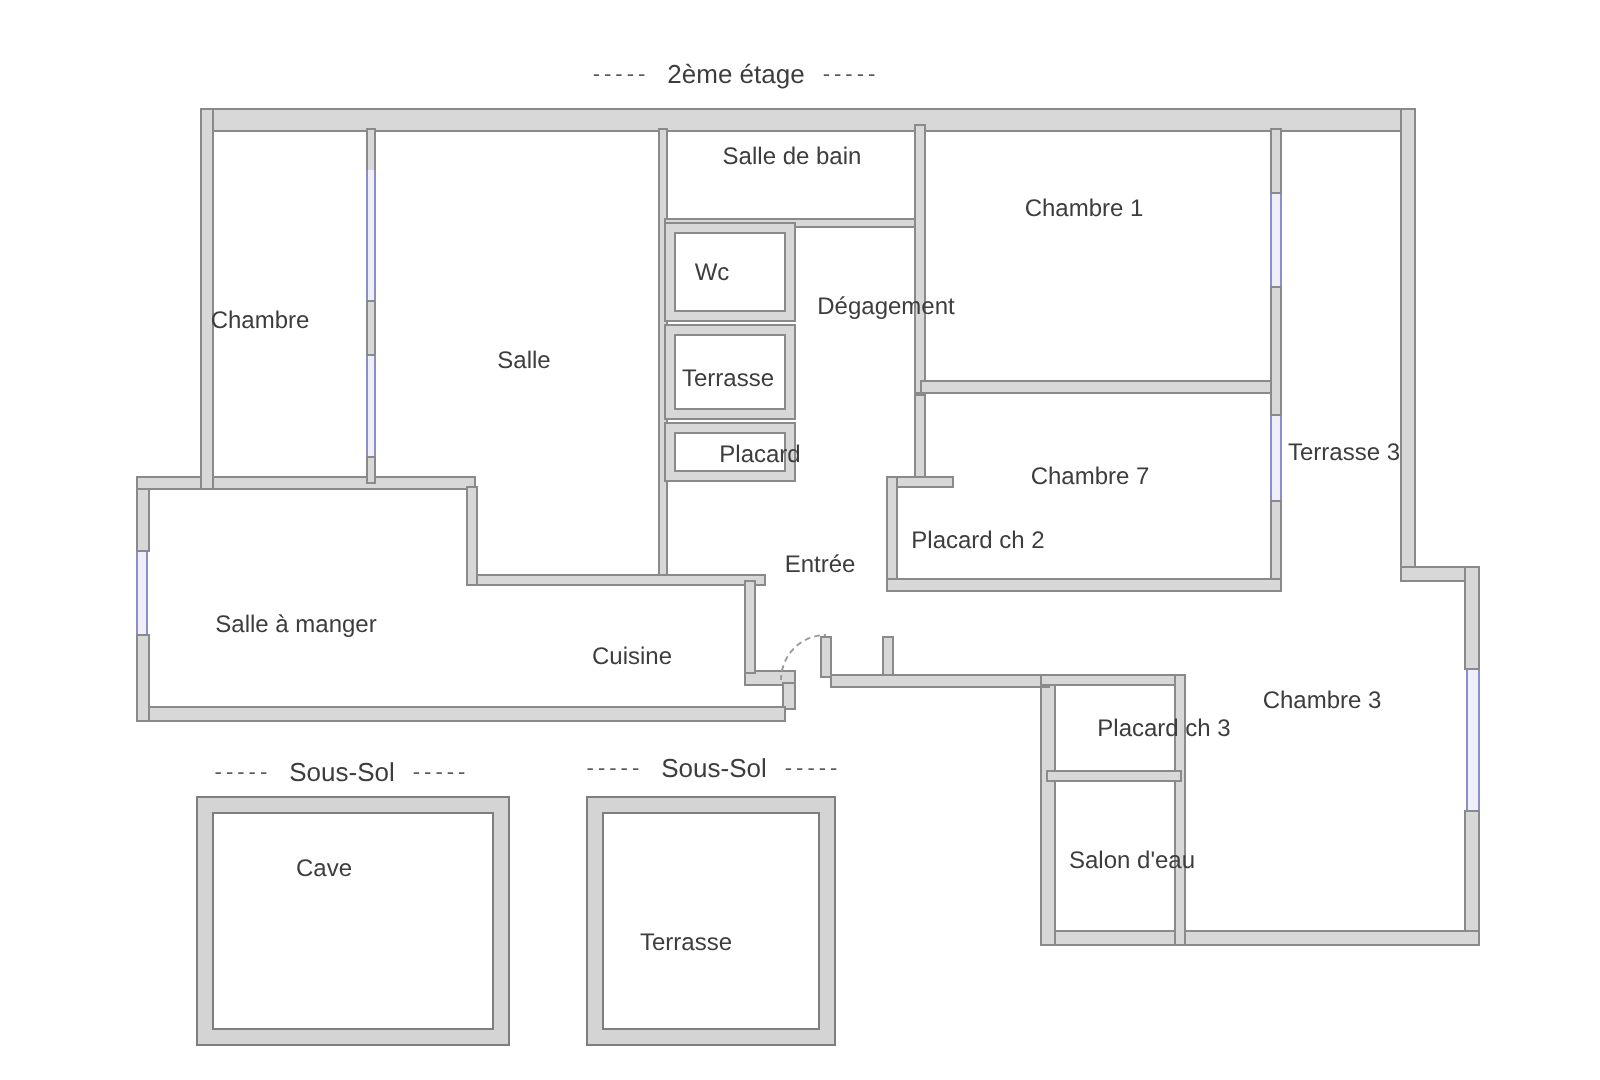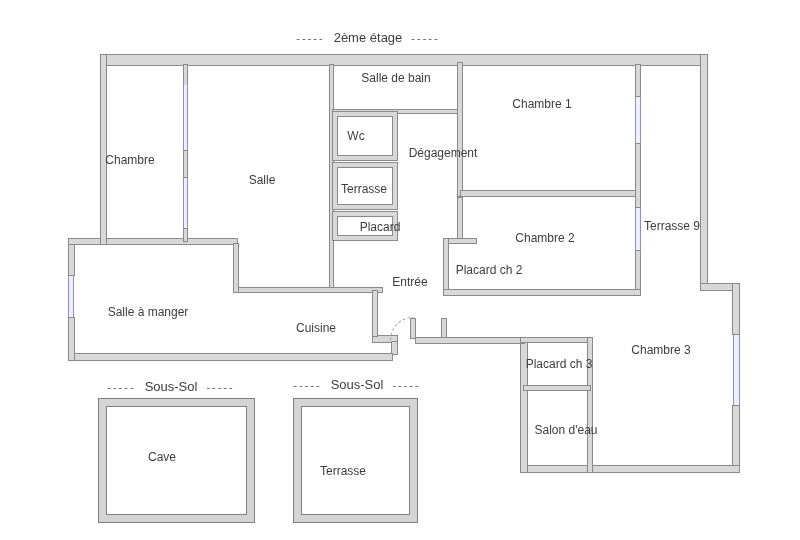--- a/index.html
+++ b/index.html
@@ -105,44 +105,44 @@
   <div class="arc"></div>
 
   <div class="label" style="left:130px;top:160px">Chambre</div>
   <div class="label" style="left:262px;top:180px">Salle</div>
   <div class="label" style="left:396px;top:78px">Salle de bain</div>
   <div class="label" style="left:356px;top:136px">Wc</div>
   <div class="label" style="left:364px;top:189px">Terrasse</div>
   <div class="label" style="left:380px;top:227px">Placard</div>
   <div class="label" style="left:443px;top:153px">Dégagement</div>
   <div class="label" style="left:542px;top:104px">Chambre 1</div>
-  <div class="label" style="left:545px;top:238px">Chambre 2</div>
-  <div class="label" style="left:672px;top:226px">Terrasse 9</div>
+  <div class="label" style="left:545px;top:238px">Chambre 7</div>
+  <div class="label" style="left:672px;top:226px">Terrasse 3</div>
   <div class="label" style="left:489px;top:270px">Placard ch 2</div>
   <div class="label" style="left:410px;top:282px">Entrée</div>
   <div class="label" style="left:148px;top:312px">Salle à manger</div>
   <div class="label" style="left:316px;top:328px">Cuisine</div>
   <div class="label" style="left:661px;top:350px">Chambre 3</div>
-  <div class="label" style="left:559px;top:364px">Placard ch 3</div>
+  <div class="label" style="left:582px;top:364px">Placard ch 3</div>
   <div class="label" style="left:566px;top:430px">Salon d'eau</div>
 
   <div class="heading" style="left:171px;top:386px">
     <span class="dash">-----</span>
     <span>Sous-Sol</span>
     <span class="dash">-----</span>
   </div>
   <div class="heading" style="left:357px;top:384px">
     <span class="dash">-----</span>
     <span>Sous-Sol</span>
     <span class="dash">-----</span>
   </div>
 
   <div class="bunit" style="left:98px;top:398px;width:157px;height:125px">
     <div class="bunit-inner"></div>
   </div>
-  <div class="label" style="left:162px;top:457px">Cave</div>
+  <div class="label" style="left:162px;top:434px">Cave</div>
 
   <div class="bunit" style="left:293px;top:398px;width:125px;height:125px">
     <div class="bunit-inner"></div>
   </div>
   <div class="label" style="left:343px;top:471px">Terrasse</div>
 
 </div>
 
 </body></html>

